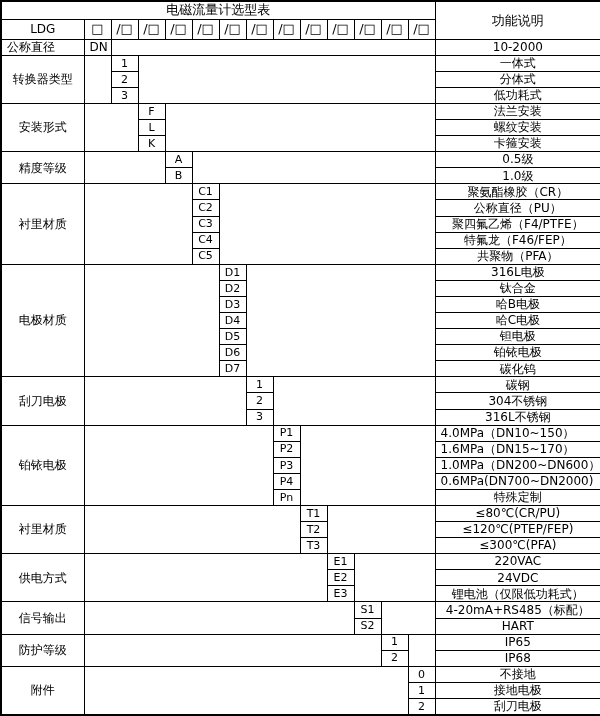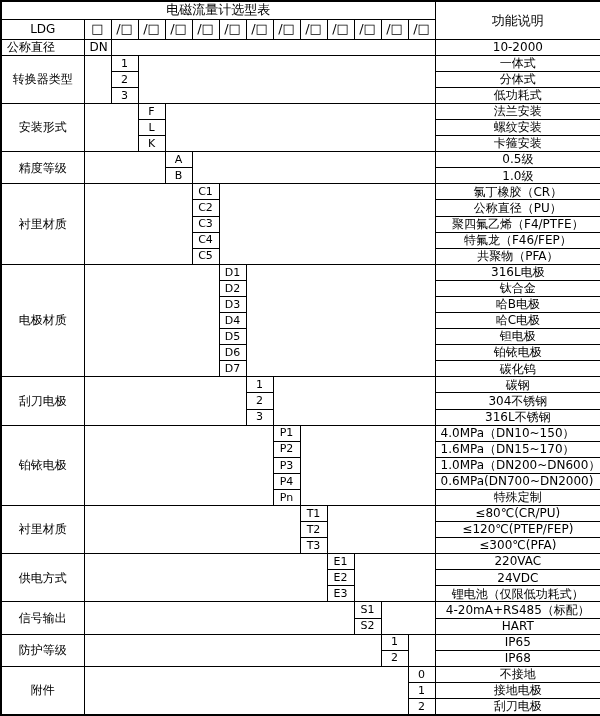--- a/index.html
+++ b/index.html
@@ -120,21 +120,21 @@
   <tr class="r">
         <td class="c">B</td>
         <td class="d">1.0级</td>
       </tr>
 
   <tr class="r">
     <td class="g" rowspan="5">衬里材质</td>
     <td rowspan="5" colspan="4"></td>
     <td class="c">C1</td>
     <td rowspan="5" colspan="8"></td>
-    <td class="d">氯丁橡胶（CR）</td>
+    <td class="d">聚氨酯橡胶（CR）</td>
   </tr>
   <tr class="r">
         <td class="c">C2</td>
         <td class="d">公称直径（PU）</td>
       </tr>
   <tr class="r">
         <td class="c">C3</td>
         <td class="d">聚四氟乙烯（F4/PTFE）</td>
       </tr>
   <tr class="r">

